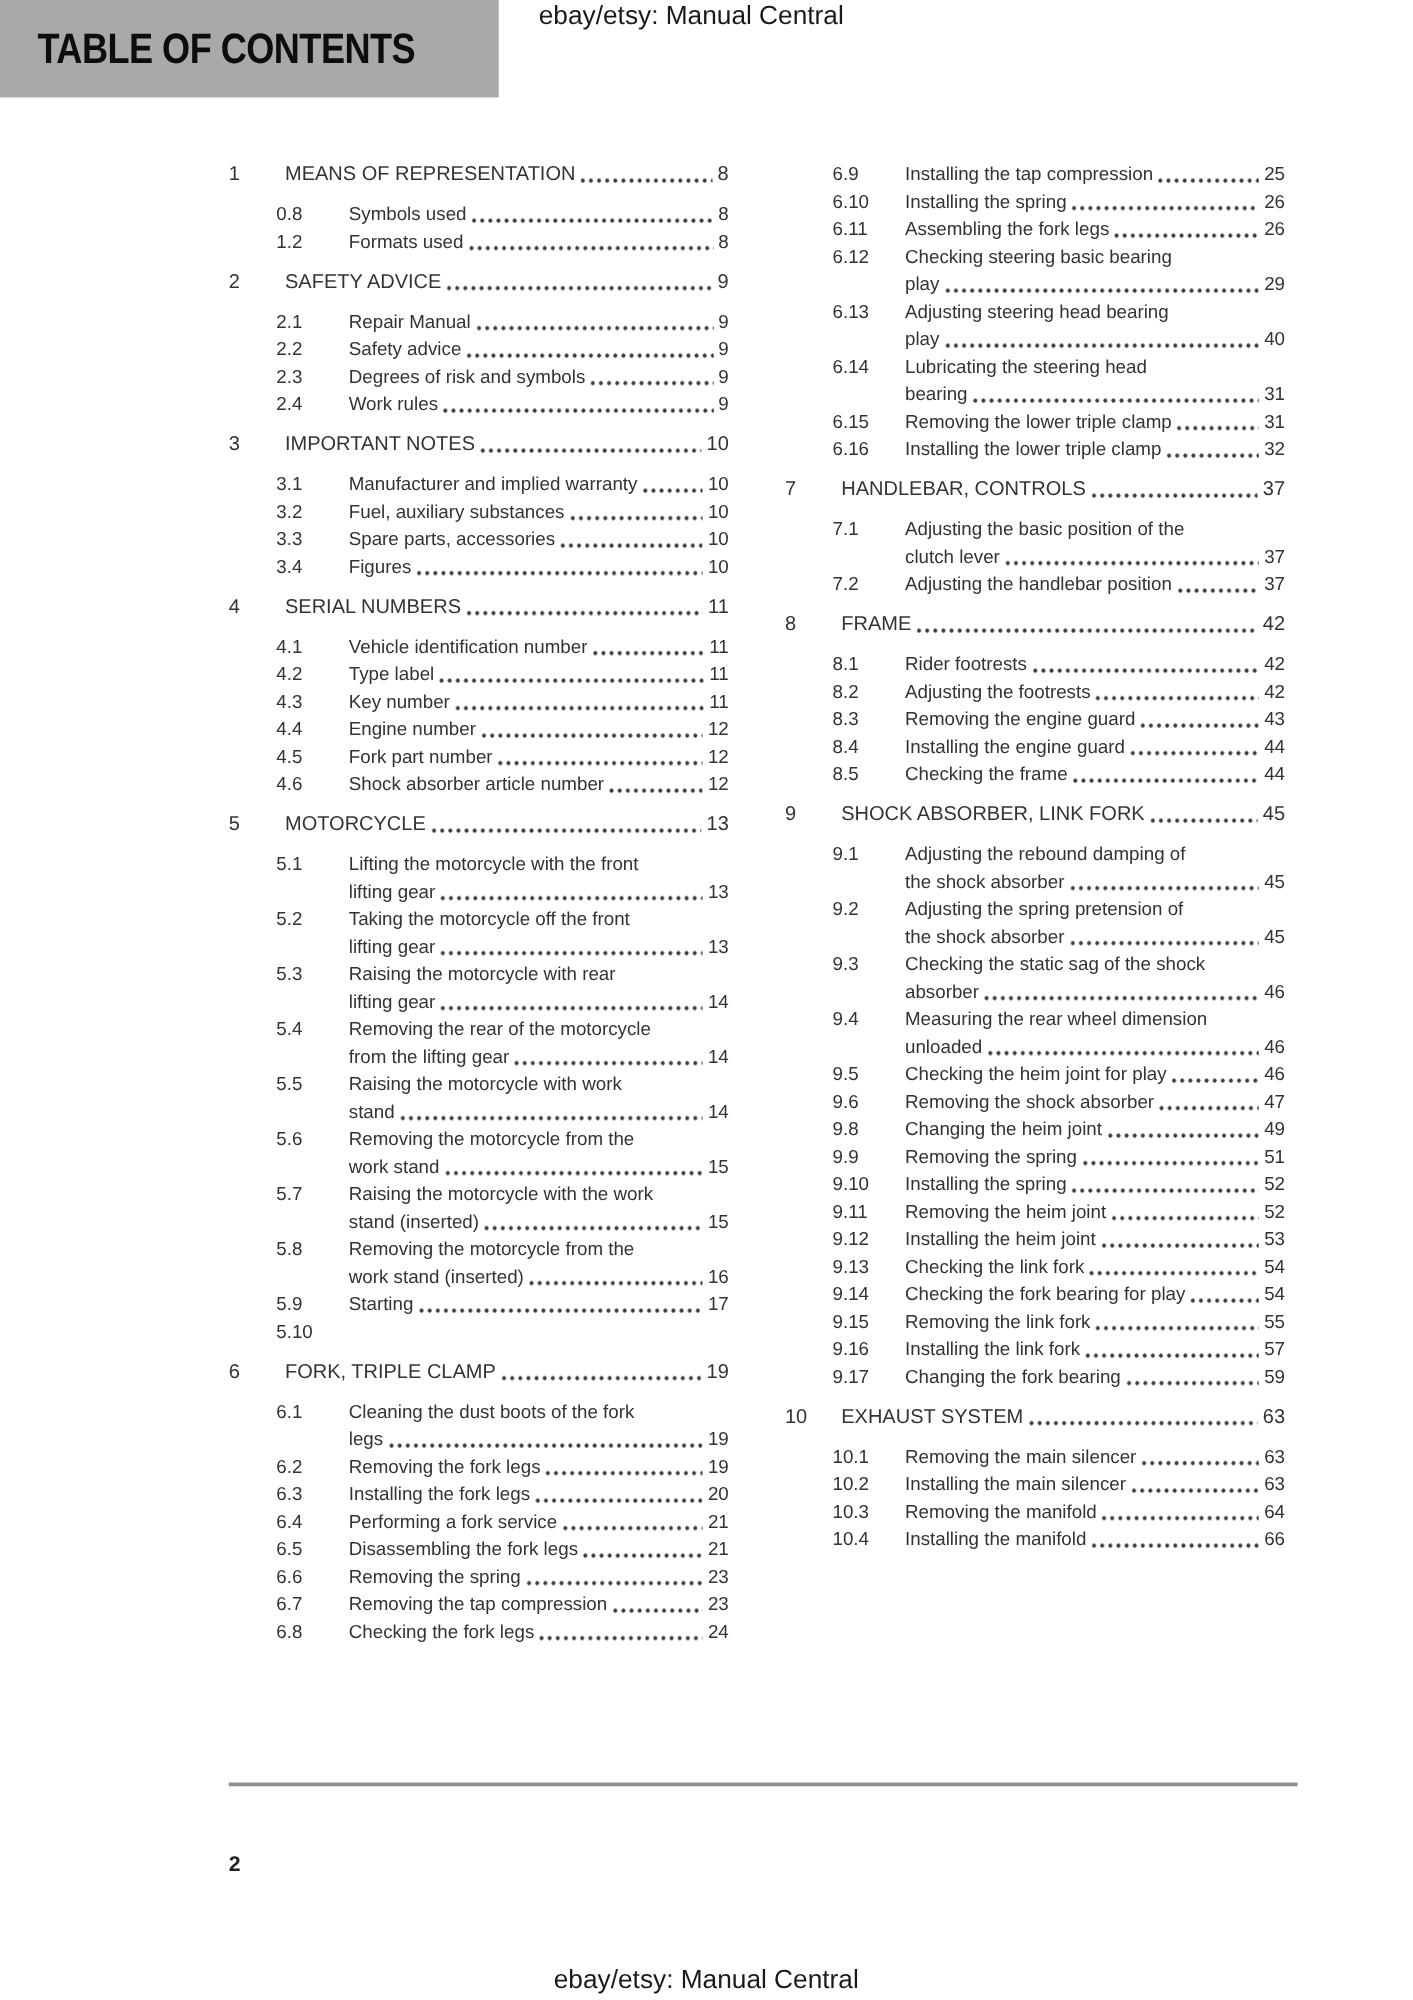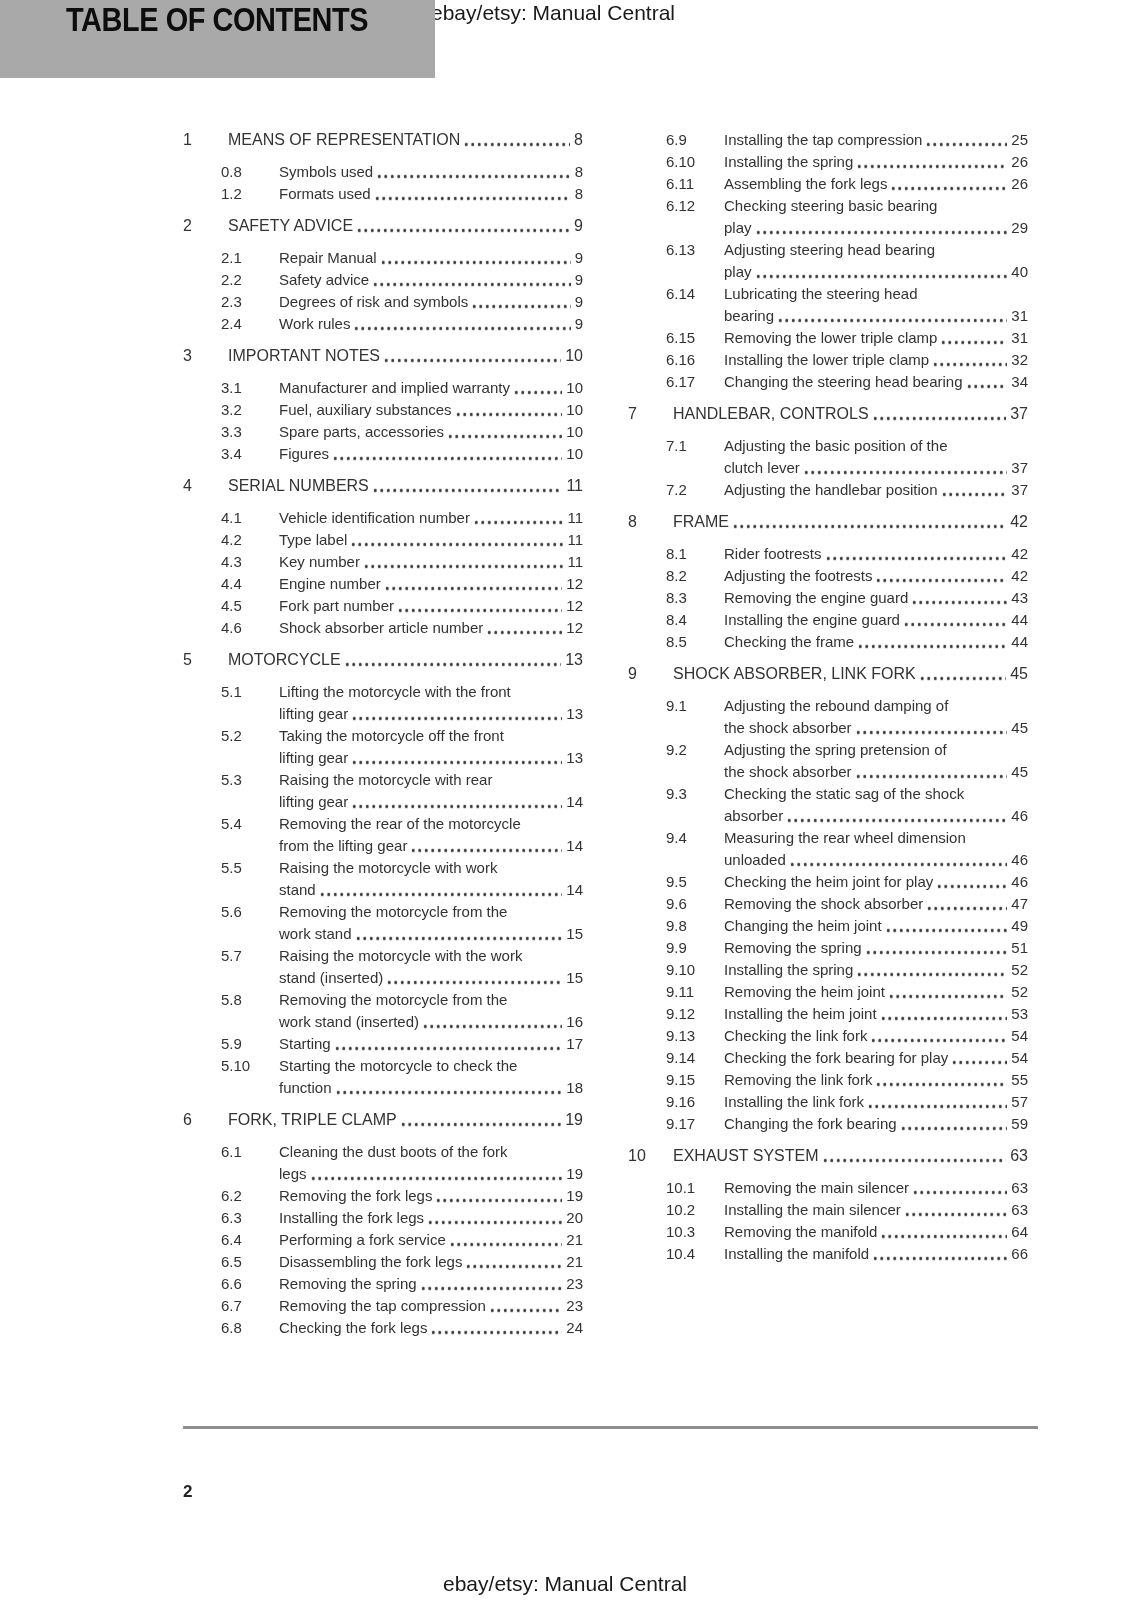--- a/index.html
+++ b/index.html
@@ -7,21 +7,21 @@
     width:1130px; height:1600px; position:relative; background:#ffffff;
     font-family:"Liberation Sans", sans-serif; color:var(--body-text, #333333);
     overflow:hidden;
   }
   .header-brand {
     position:absolute; top:1px; left:0; width:1106px; text-align:center;
     font-size:21px; color:#1a1a1a;
   }
   .toc-banner {
     position:absolute; top:0; left:0; width:399px; height:78px;
-    background:var(--banner-bg, #a9a9a9); display:flex; align-items:flex-start;padding-left:36px;
+    background:var(--banner-bg, #a9a9a9); display:flex; align-items:center;
   }
   .toc-title {
     font-size:34px; font-weight:bold; letter-spacing:-0.5px; color:#0d0d0d;
     margin-left:30px; white-space:nowrap;
     transform:scaleX(0.85); transform-origin:left center;
   }
   .content { position:absolute; top:129px; left:183px; display:flex; gap:45px; }
   .col { width:400px; }
   .entry { display:flex; font-size:15px; line-height:22px; }
   .entry.section { margin:10px 0; font-size:16px; }
@@ -368,28 +368,20 @@
           <div class="body">
             <div class="line last">
               <span class="t">Starting</span>
               <span class="dots"></span>
               <span class="pg">17</span>
             </div>
           </div>
         </div>
         <div class="entry sub">
           <div class="num">5.10</div>
-          <div class="body">
-            <div class="line">Starting the motorcycle to check the</div>
-            <div class="line last">
-              <span class="t">function</span>
-              <span class="dots"></span>
-              <span class="pg">18</span>
-            </div>
-          </div>
         </div>
         <div class="entry section">
           <div class="num">6</div>
           <div class="body">
             <div class="line last">
               <span class="t">FORK, TRIPLE CLAMP</span>
               <span class="dots"></span>
               <span class="pg">19</span>
             </div>
           </div>
@@ -550,30 +542,20 @@
             </div>
           </div>
         </div>
         <div class="entry sub">
           <div class="num">6.16</div>
           <div class="body">
             <div class="line last">
               <span class="t">Installing the lower triple clamp</span>
               <span class="dots"></span>
               <span class="pg">32</span>
-            </div>
-          </div>
-        </div>
-        <div class="entry sub">
-          <div class="num">6.17</div>
-          <div class="body">
-            <div class="line last">
-              <span class="t">Changing the steering head bearing</span>
-              <span class="dots"></span>
-              <span class="pg">34</span>
             </div>
           </div>
         </div>
         <div class="entry section">
           <div class="num">7</div>
           <div class="body">
             <div class="line last">
               <span class="t">HANDLEBAR, CONTROLS</span>
               <span class="dots"></span>
               <span class="pg">37</span>

